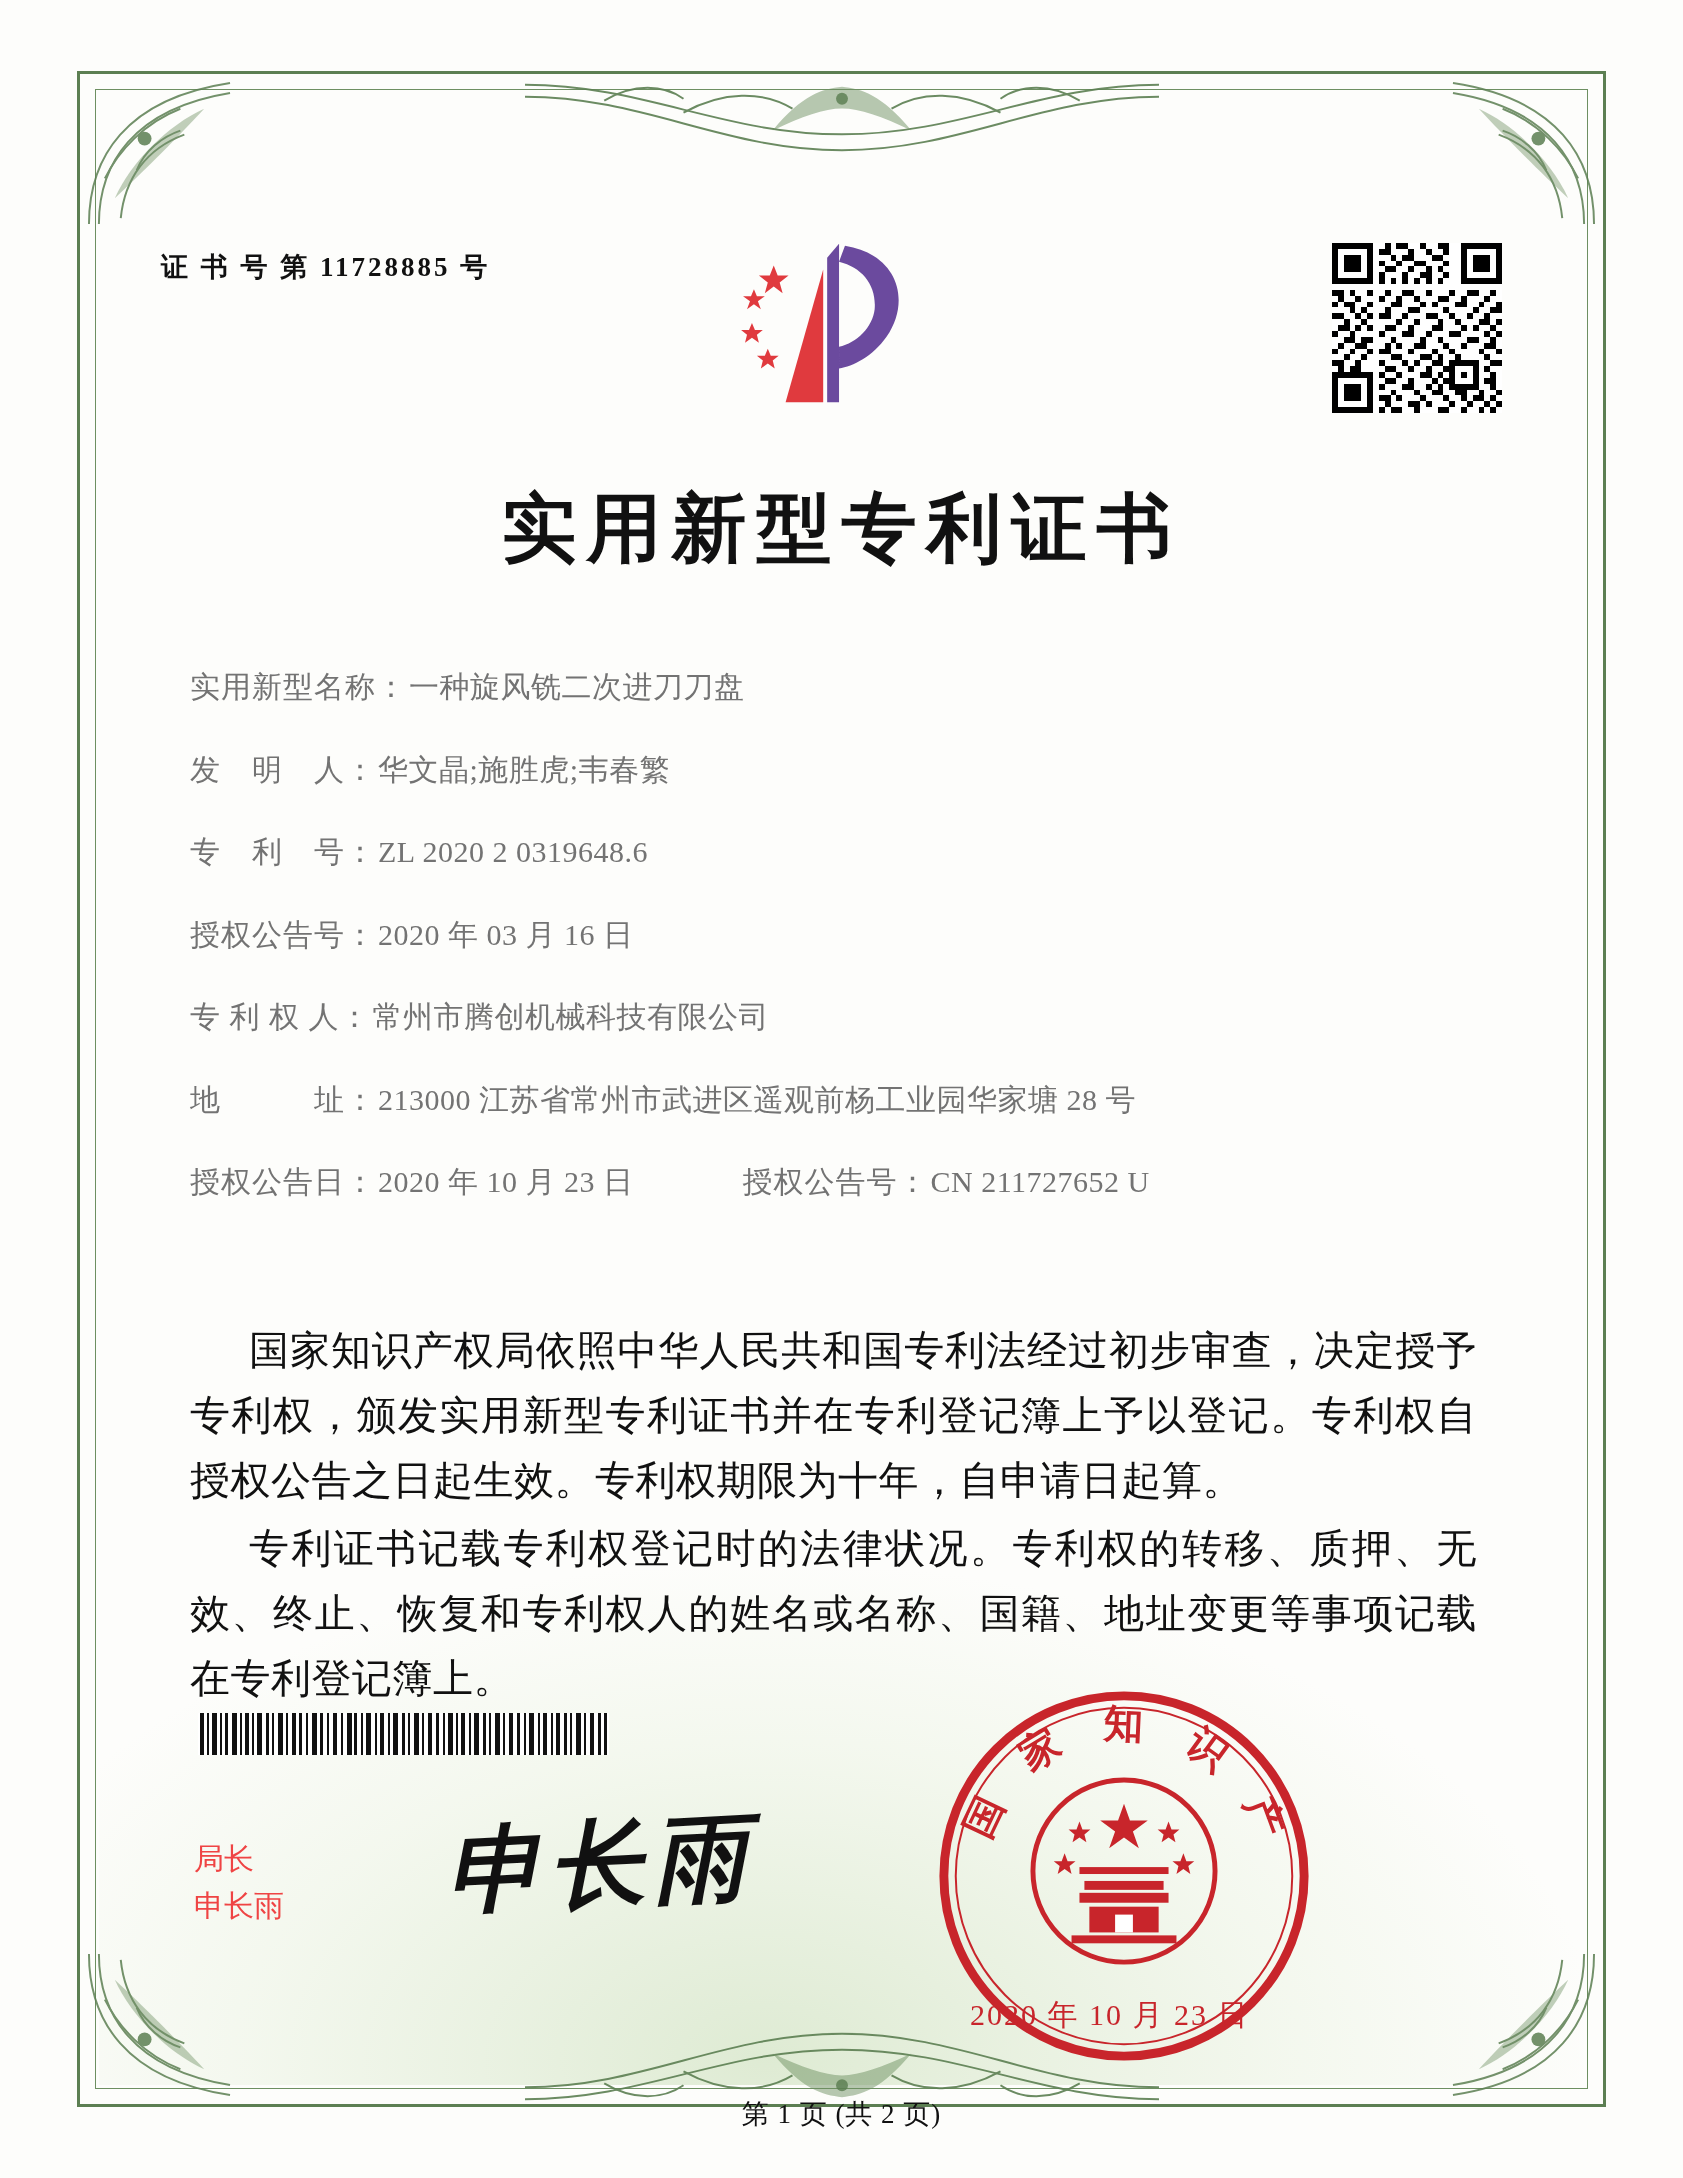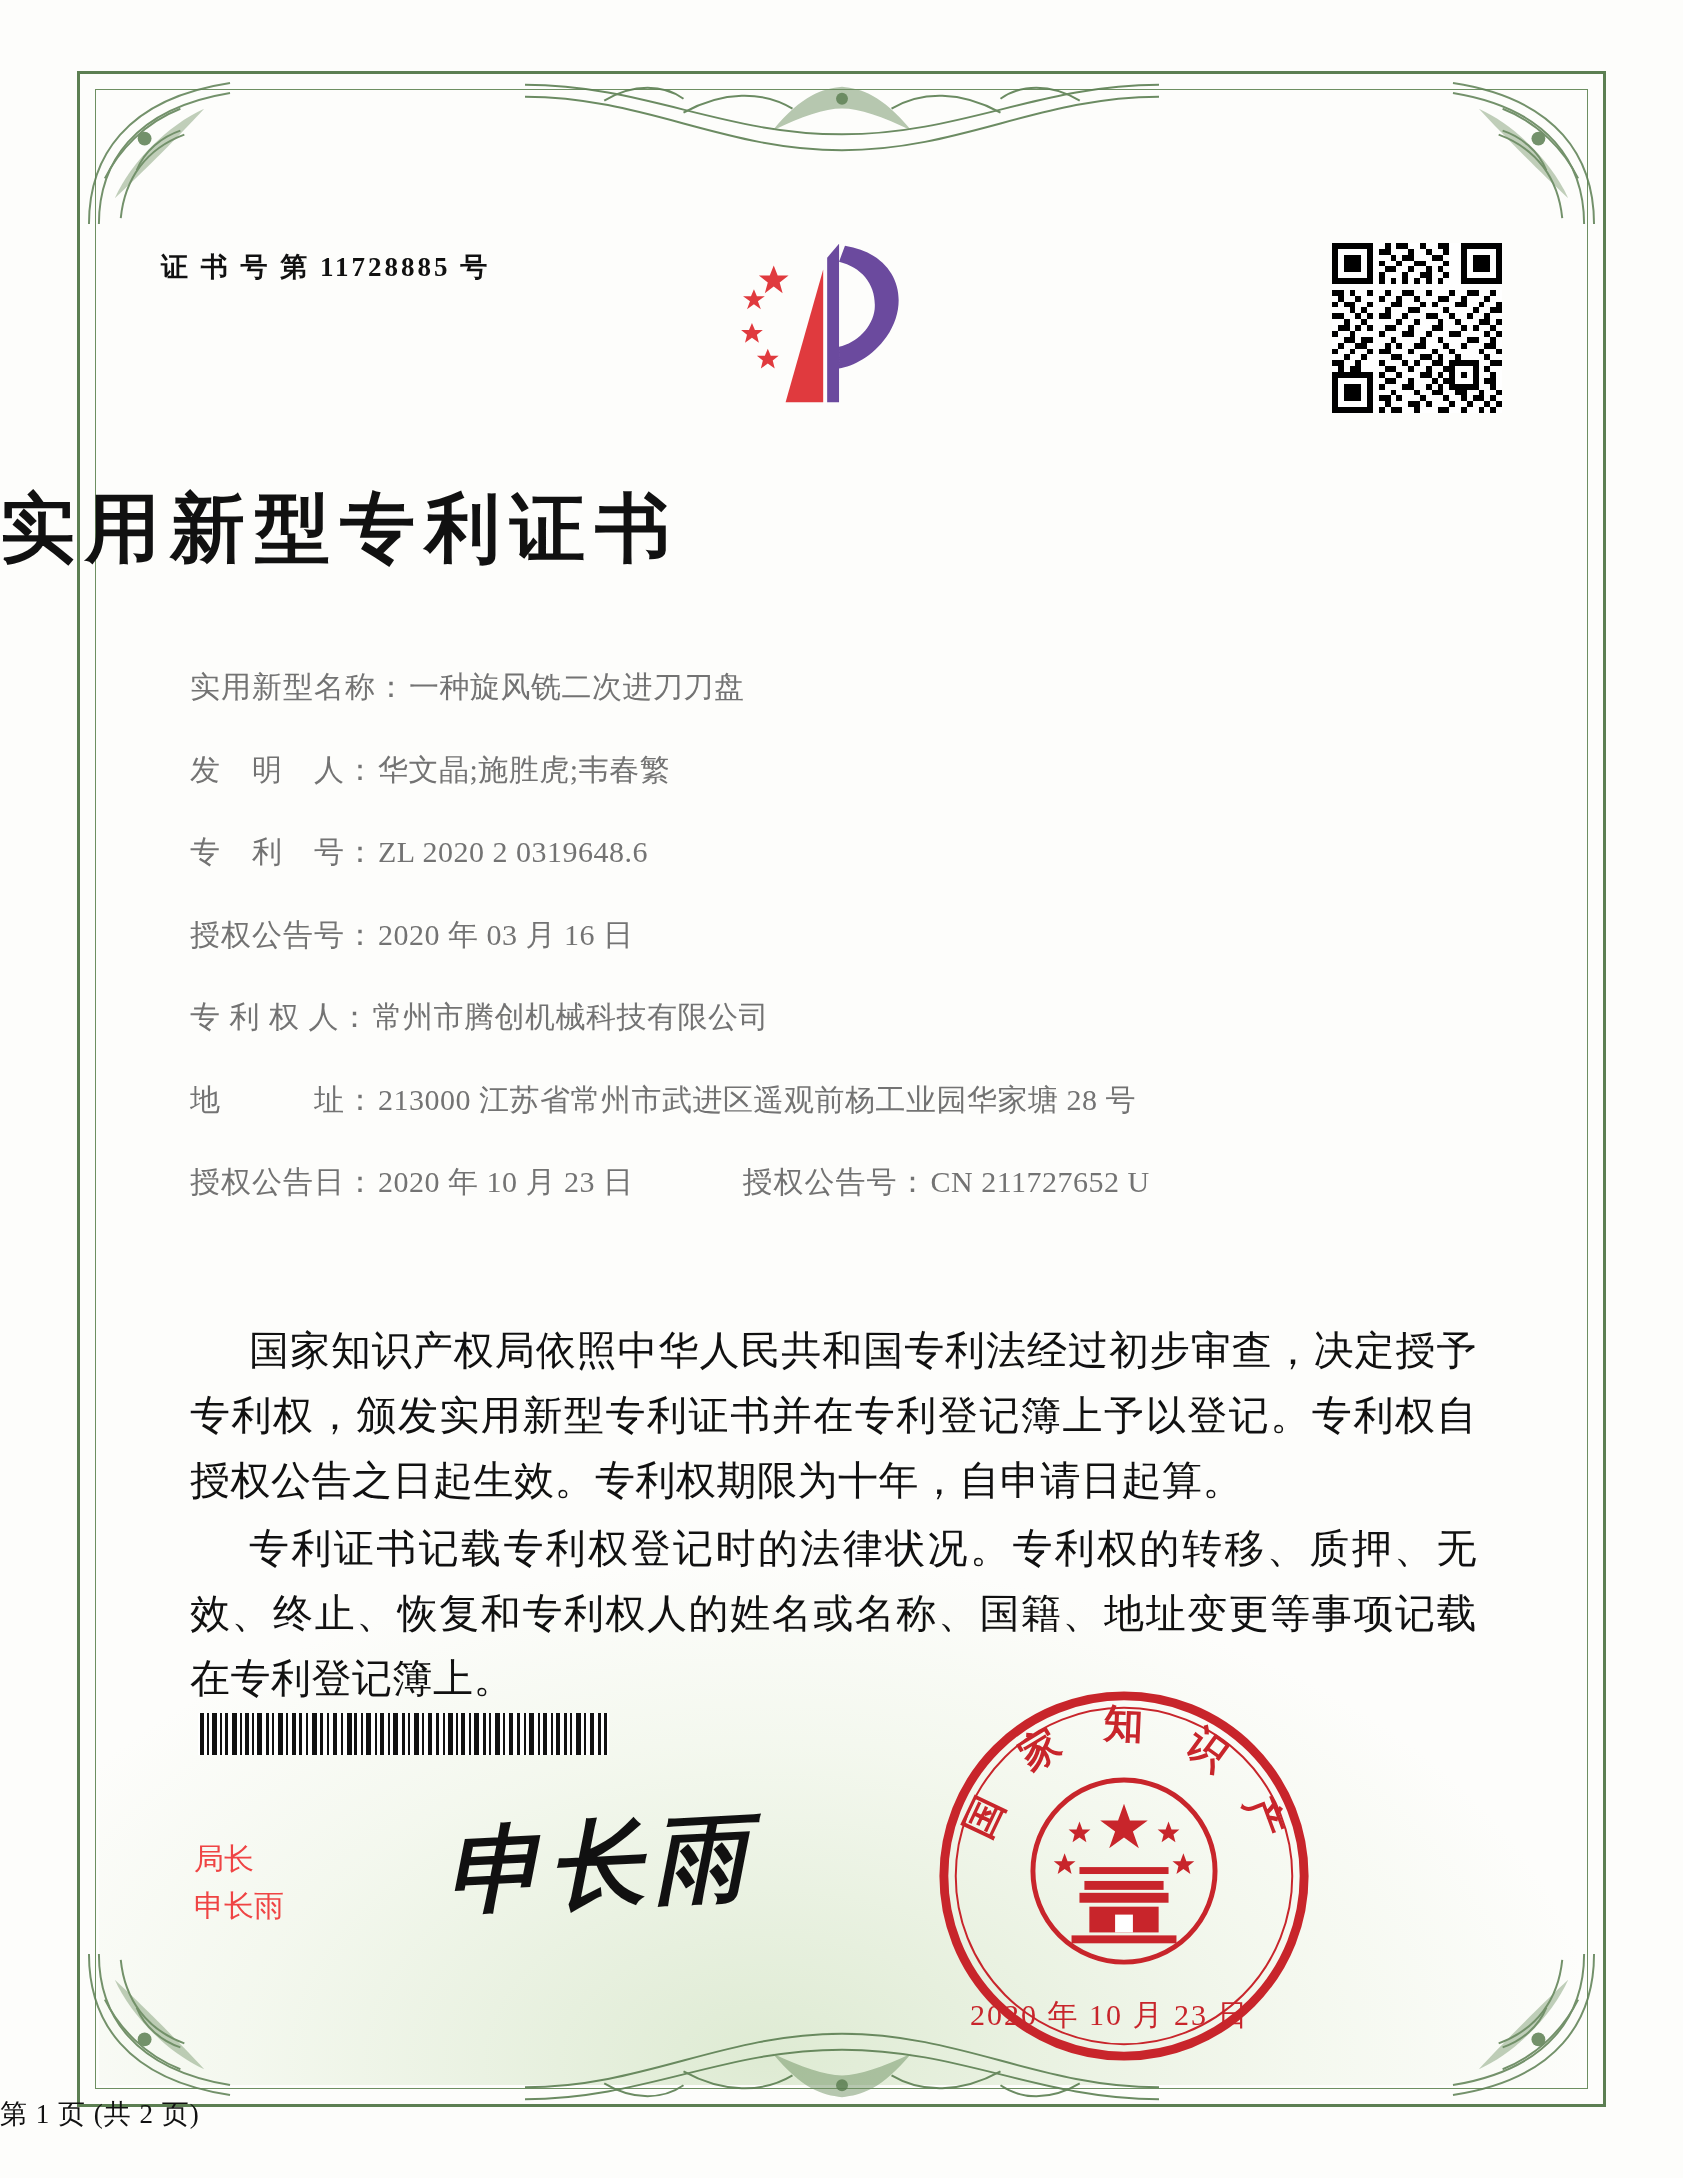--- a/index.html
+++ b/index.html
@@ -112,20 +112,21 @@
     height: 170px;
   }
   .qr svg { width: 100%; height: 100%; display: block; }
 
   
   .title {
     position: absolute;
     left: 0;
     right: 0;
     top: 479px;
+    text-align: center;
     font-family: "DejaVu Serif", "Liberation Serif", serif;
     font-weight: bold;
     font-size: 75px;
     letter-spacing: 10px;
     color: #111;
   }
 
   
   .fields {
     position: absolute;
@@ -217,21 +218,21 @@
     letter-spacing: 2px;
     white-space: nowrap;
   }
 
   
   .footer {
     position: absolute;
     left: 0;
     right: 0;
     bottom: 46px;
-    text-align: left;
+    text-align: center;
     font-size: 27px;
     color: #111;
     letter-spacing: 1px;
   }
 </style>
 </head>
 <body>
 
 <div class="page">
 

